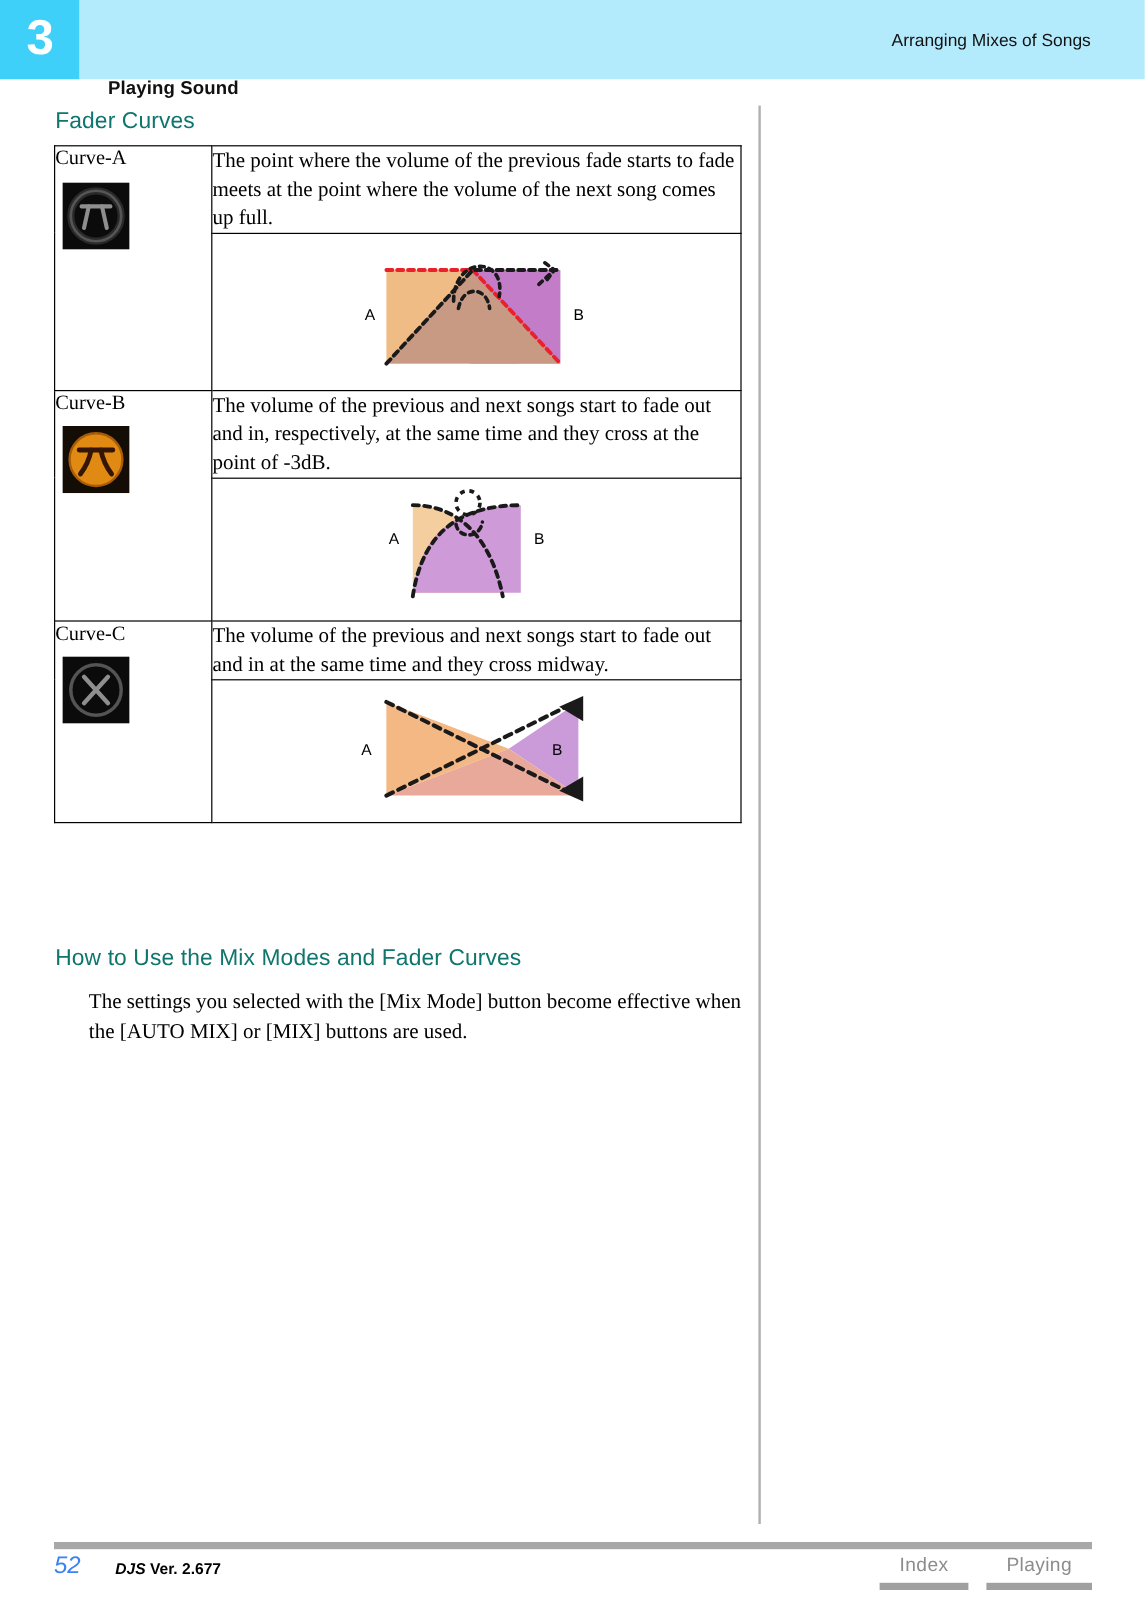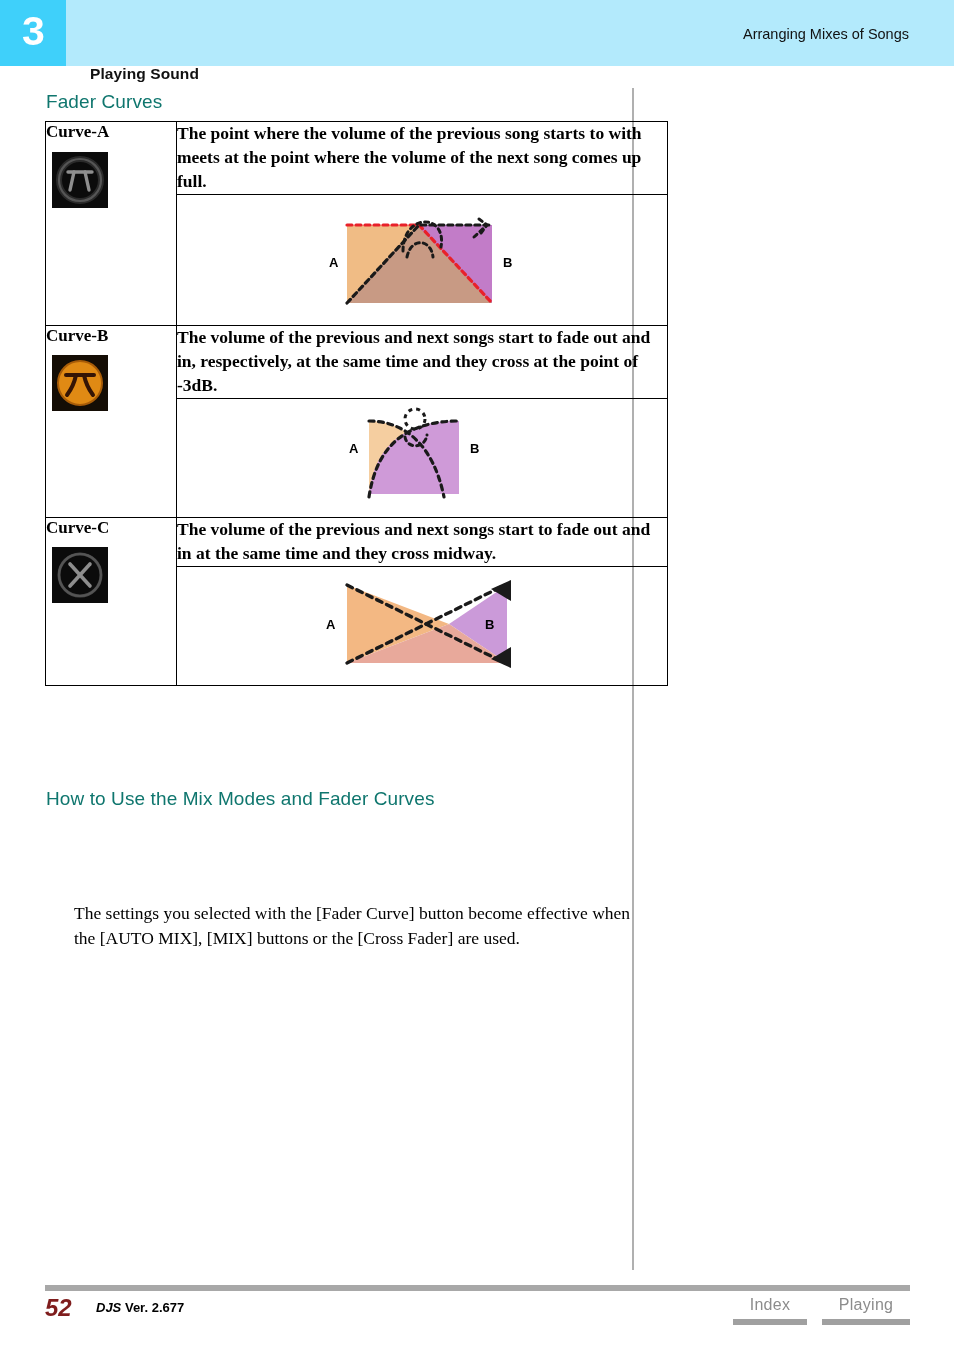--- a/index.html
+++ b/index.html
@@ -77,24 +77,23 @@
     letter-spacing: 0.1px;
   }
   #fader-curves-title { left: 46px; top: 91px; }
   #howto-title { left: 46px; top: 788px; }
 
   
   .curve-table {
     position: absolute;
     left: 45px;
     top: 121px;
-    width: 623px;
+    width: 573px;
     border-collapse: collapse;
     table-layout: fixed;
-    font-weight: bold;
   }
   .curve-table td {
     border: 1px solid #000;
     vertical-align: top;
     padding: 0;
   }
   .col-label { width: 130px; }
   .label-cell { padding: 8px 0 0 8px; }
   .label-text {
     font-family: "Liberation Serif", serif;
@@ -147,24 +146,24 @@
     position: absolute;
     left: 45px;
     top: 1285px;
     width: 865px;
     height: 6px;
     background: #a8a8a8;
   }
   .page-num {
     position: absolute;
     left: 45px; top: 1294px;
-    font-size: 24px;
-    font-weight: bold;
+    font-size: 20px;
+    font-weight: normal;
     font-style: italic;
-    color: #7f1d1d;
+    color: #3b82f6;
   }
   .doc-ver {
     position: absolute;
     left: 96px; top: 1300px;
     font-size: 13px;
     font-weight: bold;
     color: #000;
   }
   .doc-ver .djs { font-style: italic; }
   .foot-btn {
@@ -207,21 +206,21 @@
       <svg class="mode-icon" width="56" height="56" viewBox="0 0 56 56">
         <rect x="0" y="0" width="56" height="56" fill="#0b0b0b"></rect>
         <circle cx="28" cy="28" r="21" fill="none" stroke="#4a4a4a" stroke-width="3"></circle>
         <circle cx="28" cy="28" r="21" fill="none" stroke="#2a2a2a" stroke-width="6"></circle>
         <circle cx="28" cy="28" r="21" fill="none" stroke="#555" stroke-width="2.2"></circle>
         <path d="M16 20 H40" stroke="#8e8e8e" stroke-width="3.4" stroke-linecap="round"></path>
         <path d="M22 20 L18 38" stroke="#8e8e8e" stroke-width="3.4" stroke-linecap="round"></path>
         <path d="M33 20 L37 38" stroke="#8e8e8e" stroke-width="3.4" stroke-linecap="round"></path>
       </svg>
     </td>
-    <td class="desc-cell">The point where the volume of the previous song starts to with meets at the point where the volume of the next song comes up full.</td>
+    <td class="desc-cell">The point where the volume of the previous fade starts to fade meets at the point where the volume of the next song comes up full.</td>
   </tr>
   <tr>
     <td class="diagram-cell">
       <svg width="230" height="120" viewBox="0 0 230 120">
 
         <rect x="40" y="30" width="110" height="78" fill="#f0bc85"></rect>
 
         <rect x="110" y="30" width="75" height="78" fill="#c27cc8"></rect>
 
         <polygon points="40,108 110,30 185,108" fill="#c89a84"></polygon>
@@ -307,24 +306,24 @@
         <text x="188" y="62" font-family="Liberation Sans, sans-serif" font-size="13" fill="#000">B</text>
       </svg>
     </td>
   </tr>
 </tbody>
   </table>
 
 <div class="sec-title" id="howto-title">How to Use the Mix Modes and Fader Curves</div>
 
 <div class="howto-block" id="mixmodes-block">
+  <div class="sub-body">The settings you selected with the [Mix Mode] button become effective when the [AUTO MIX] or [MIX] buttons are used.</div>
 </div>
 
 <div class="howto-block" id="fadercurves-block">
-  <div class="sub-body">The settings you selected with the [Fader Curve] button become effective when the [AUTO MIX], [MIX] buttons or the [Cross Fader] are used.</div>
 </div>
 
 <div class="footer-rule"></div>
 <div class="page-num">52</div>
 <div class="doc-ver">
   <span class="djs">DJS</span><span>&nbsp;</span><span>Ver. 2.677</span>
 </div>
 <div class="foot-btn" id="btn-index">
   <span>Index</span>
   <span class="bar"></span>

